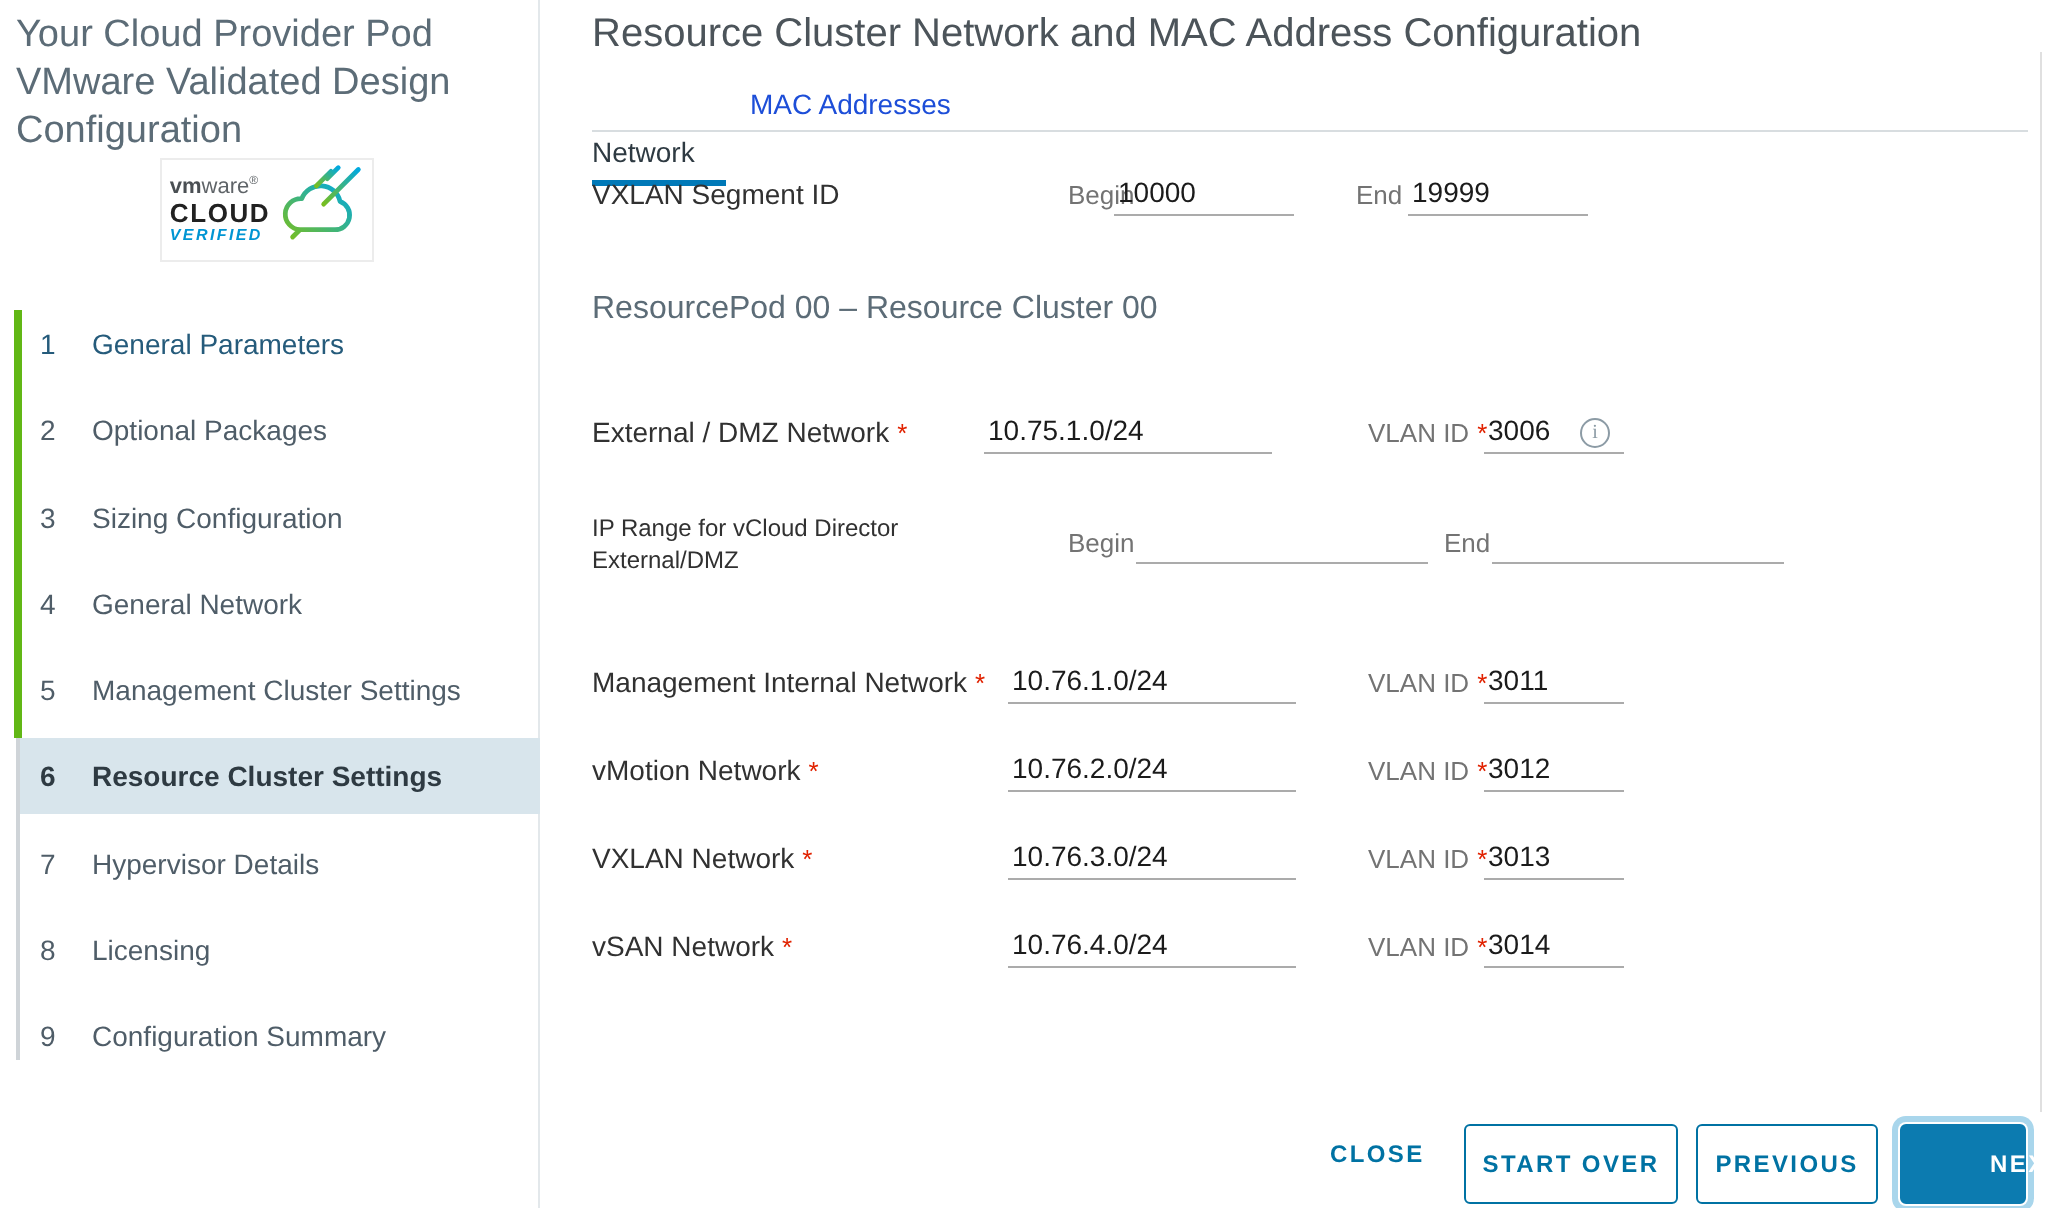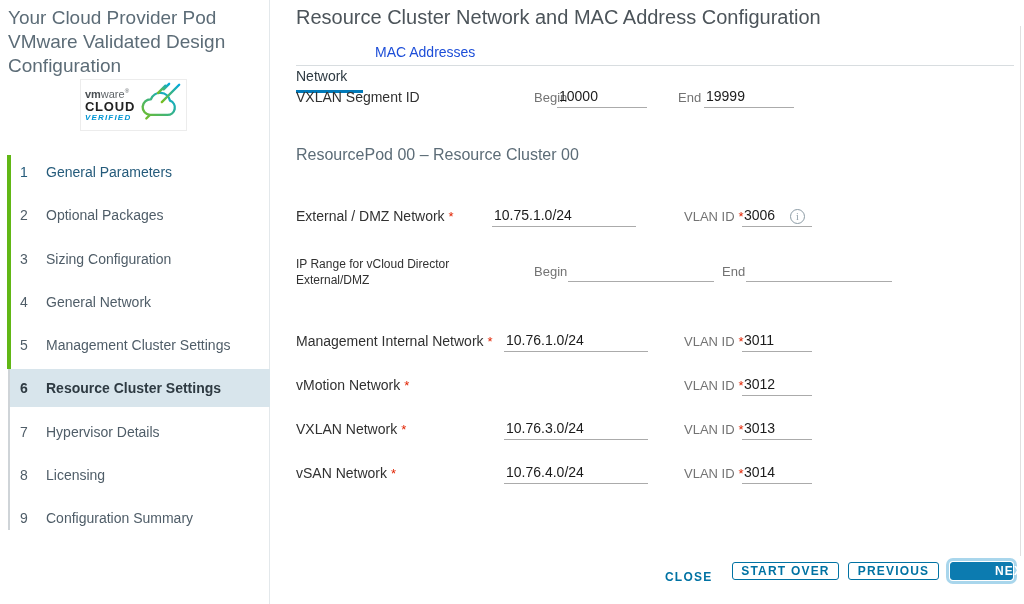--- a/index.html
+++ b/index.html
@@ -41,21 +41,21 @@
   .line { position:absolute; top:-3px; height:22px; border:none; border-bottom:1px solid #ababab; background:transparent; outline:none; font-family:"Liberation Sans", sans-serif; font-size:14px; color:#1b1b1b; padding:0 2px 2px 2px; }
 
   .section-title { position:absolute; left:25px; top:146px; font-size:16px; font-weight:400; color:#5c6c77; }
 
   .info-icon { position:absolute; left:494px; top:1px; width:15px; height:15px; border:1px solid #8c9ba5; border-radius:50%; color:#8c9ba5; font-size:10px; font-family:"Liberation Serif", serif; display:flex; align-items:center; justify-content:center; cursor:pointer; }
 
   .two-line-label { position:absolute; left:0; top:0; width:185px; font-size:12px; color:#313131; line-height:16px; }
 
   
   .btn-link { position:absolute; left:394px; top:570px; font-size:12px; font-weight:700; letter-spacing:1.2px; color:#0072a3; background:none; border:none; cursor:pointer; font-family:"Liberation Sans", sans-serif; }
-  .btn { position:absolute; top:562px; height:18px; border:1px solid #0072a3; border-radius:3px; background:#fff; color:#0072a3; font-size:12px; font-weight:700; letter-spacing:1.2px; cursor:pointer; font-family:"Liberation Sans", sans-serif; }
+  .btn { position:absolute; top:562px; height:40px; border:1px solid #0072a3; border-radius:3px; background:#fff; color:#0072a3; font-size:12px; font-weight:700; letter-spacing:1.2px; cursor:pointer; font-family:"Liberation Sans", sans-serif; }
   .btn--startover { left:461px; width:107px; }
   .btn--previous { left:577px; width:91px; }
   .btn--next { left:679px; width:63px; background:#0c7bb0; border-color:#0c7bb0; color:#fff; box-shadow:0 0 0 1px #fff, 0 0 0 4px #a9d6ec;padding-left:44px; }
 
   .scroll-line { position:absolute; left:1020px; top:26px; width:1px; height:530px; background:#e0e0e0; cursor:pointer; }
 </style>
 </head>
 <body>
 
 <div id="app">
@@ -162,20 +162,21 @@
 
     <div class="row" style="top:333px">
       <span class="f-label"><span>Management Internal Network</span><span class="req">*</span></span>
       <input class="line" style="left: 208px; width: 144px;" value="10.76.1.0/24">
       <span class="g-label" style="position:absolute; left:388px; top:1px;"><span>VLAN ID</span><span class="req">*</span></span>
       <input class="line" style="left: 446px; width: 70px;" value="3011">
     </div>
 
     <div class="row" style="top:377px">
       <span class="f-label"><span>vMotion Network</span><span class="req">*</span></span>
+      <input class="line" style="left: 208px; width: 144px;" value="10.76.2.0/24">
       <span class="g-label" style="position:absolute; left:388px; top:1px;"><span>VLAN ID</span><span class="req">*</span></span>
       <input class="line" style="left: 446px; width: 70px;" value="3012">
     </div>
 
     <div class="row" style="top:421px">
       <span class="f-label"><span>VXLAN Network</span><span class="req">*</span></span>
       <input class="line" style="left: 208px; width: 144px;" value="10.76.3.0/24">
       <span class="g-label" style="position:absolute; left:388px; top:1px;"><span>VLAN ID</span><span class="req">*</span></span>
       <input class="line" style="left: 446px; width: 70px;" value="3013">
     </div>

